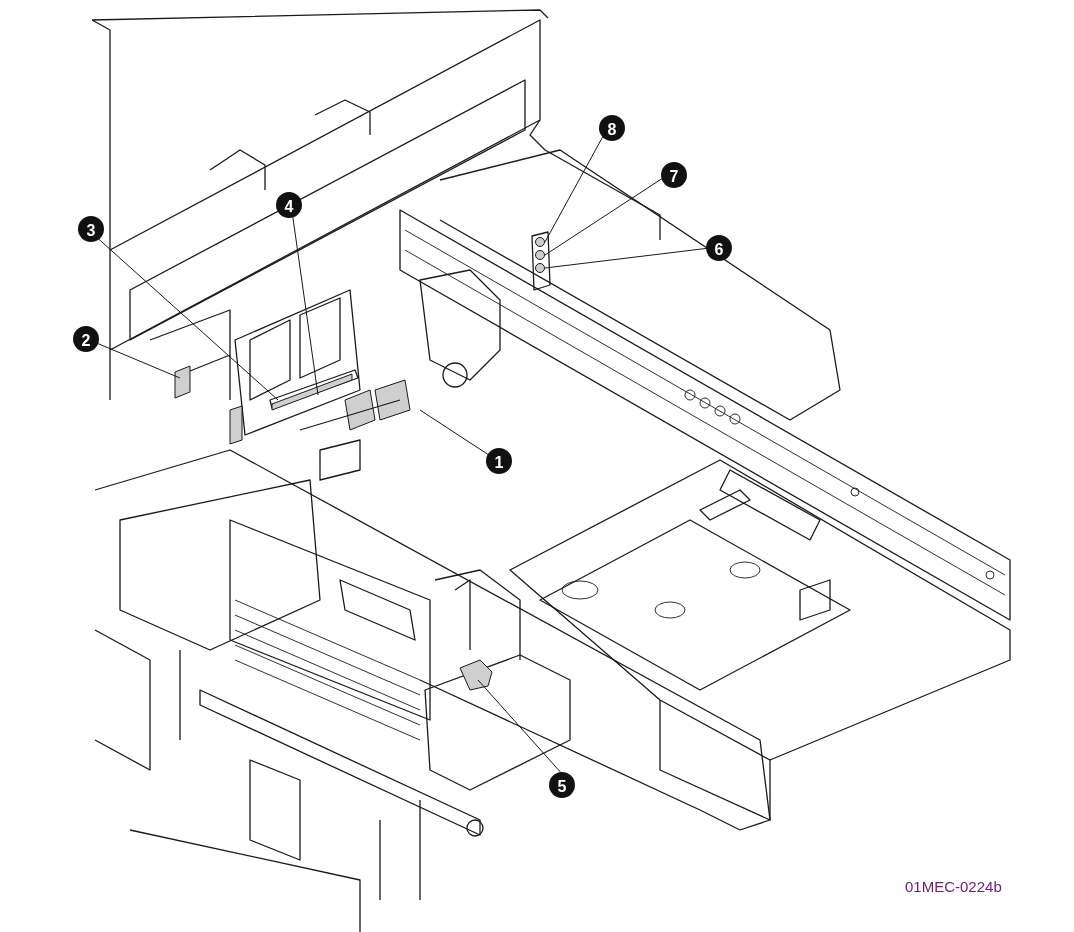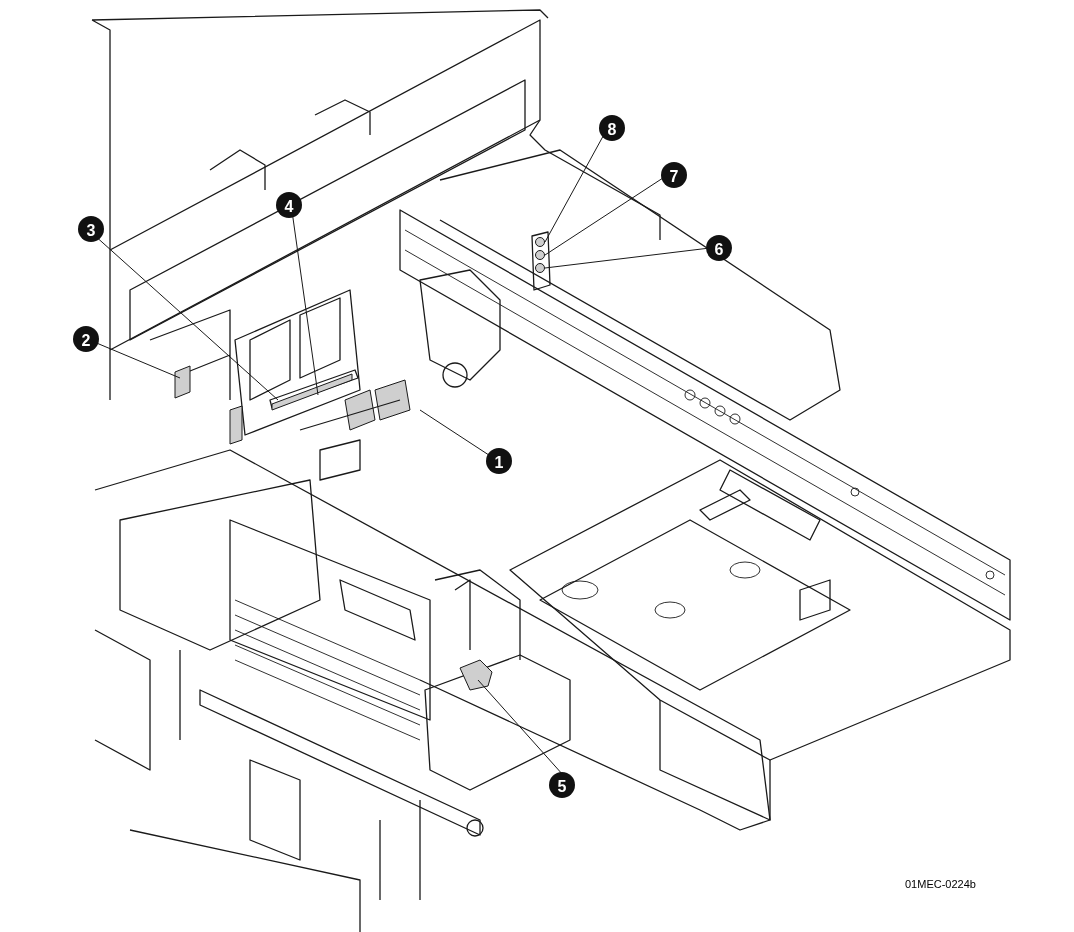--- a/index.html
+++ b/index.html
@@ -4,21 +4,21 @@
 <style>
   html, body { margin:0; padding:0; background:#ffffff; }
   body { width:1074px; height:932px; position:relative; overflow:hidden; font-family:"Liberation Sans", sans-serif; }
   #drawing { position:absolute; left:0; top:0; width:1074px; height:932px; }
   .ln { fill:none; stroke:#1a1a1a; stroke-width:1.3; stroke-linejoin:round; }
   .thin { fill:none; stroke:#1a1a1a; stroke-width:0.9; }
   .leader { fill:none; stroke:#1a1a1a; stroke-width:1; }
   .part { fill:#cfcfcf; stroke:#1a1a1a; stroke-width:1; }
   .callout circle { fill:#111111; }
   .callout text { fill:#ffffff; font-family:"Liberation Sans", sans-serif; font-weight:bold; font-size:16px; text-anchor:middle; dominant-baseline:central; }
-  .figcode { position:absolute; left:905px; top:878px; font-size:11px; color:#000000; font-family:"Liberation Sans", sans-serif; }
+  .figcode { position:absolute; left:905px; top:878px; font-size:15px; color:#701a75; font-family:"Liberation Sans", sans-serif; }
 </style>
 </head>
 <body>
 
 <svg id="drawing" viewBox="0 0 1074 932" xmlns="http://www.w3.org/2000/svg">
 
   <g>
     <path class="ln" d="M92 20 L110 30 L110 400 M92 20 L540 10 L548 18"></path>
     <path class="ln" d="M110 250 L540 20 L540 120 L110 350"></path>
     <path class="ln" d="M130 290 L525 80 L525 130 L130 340 Z"></path>

